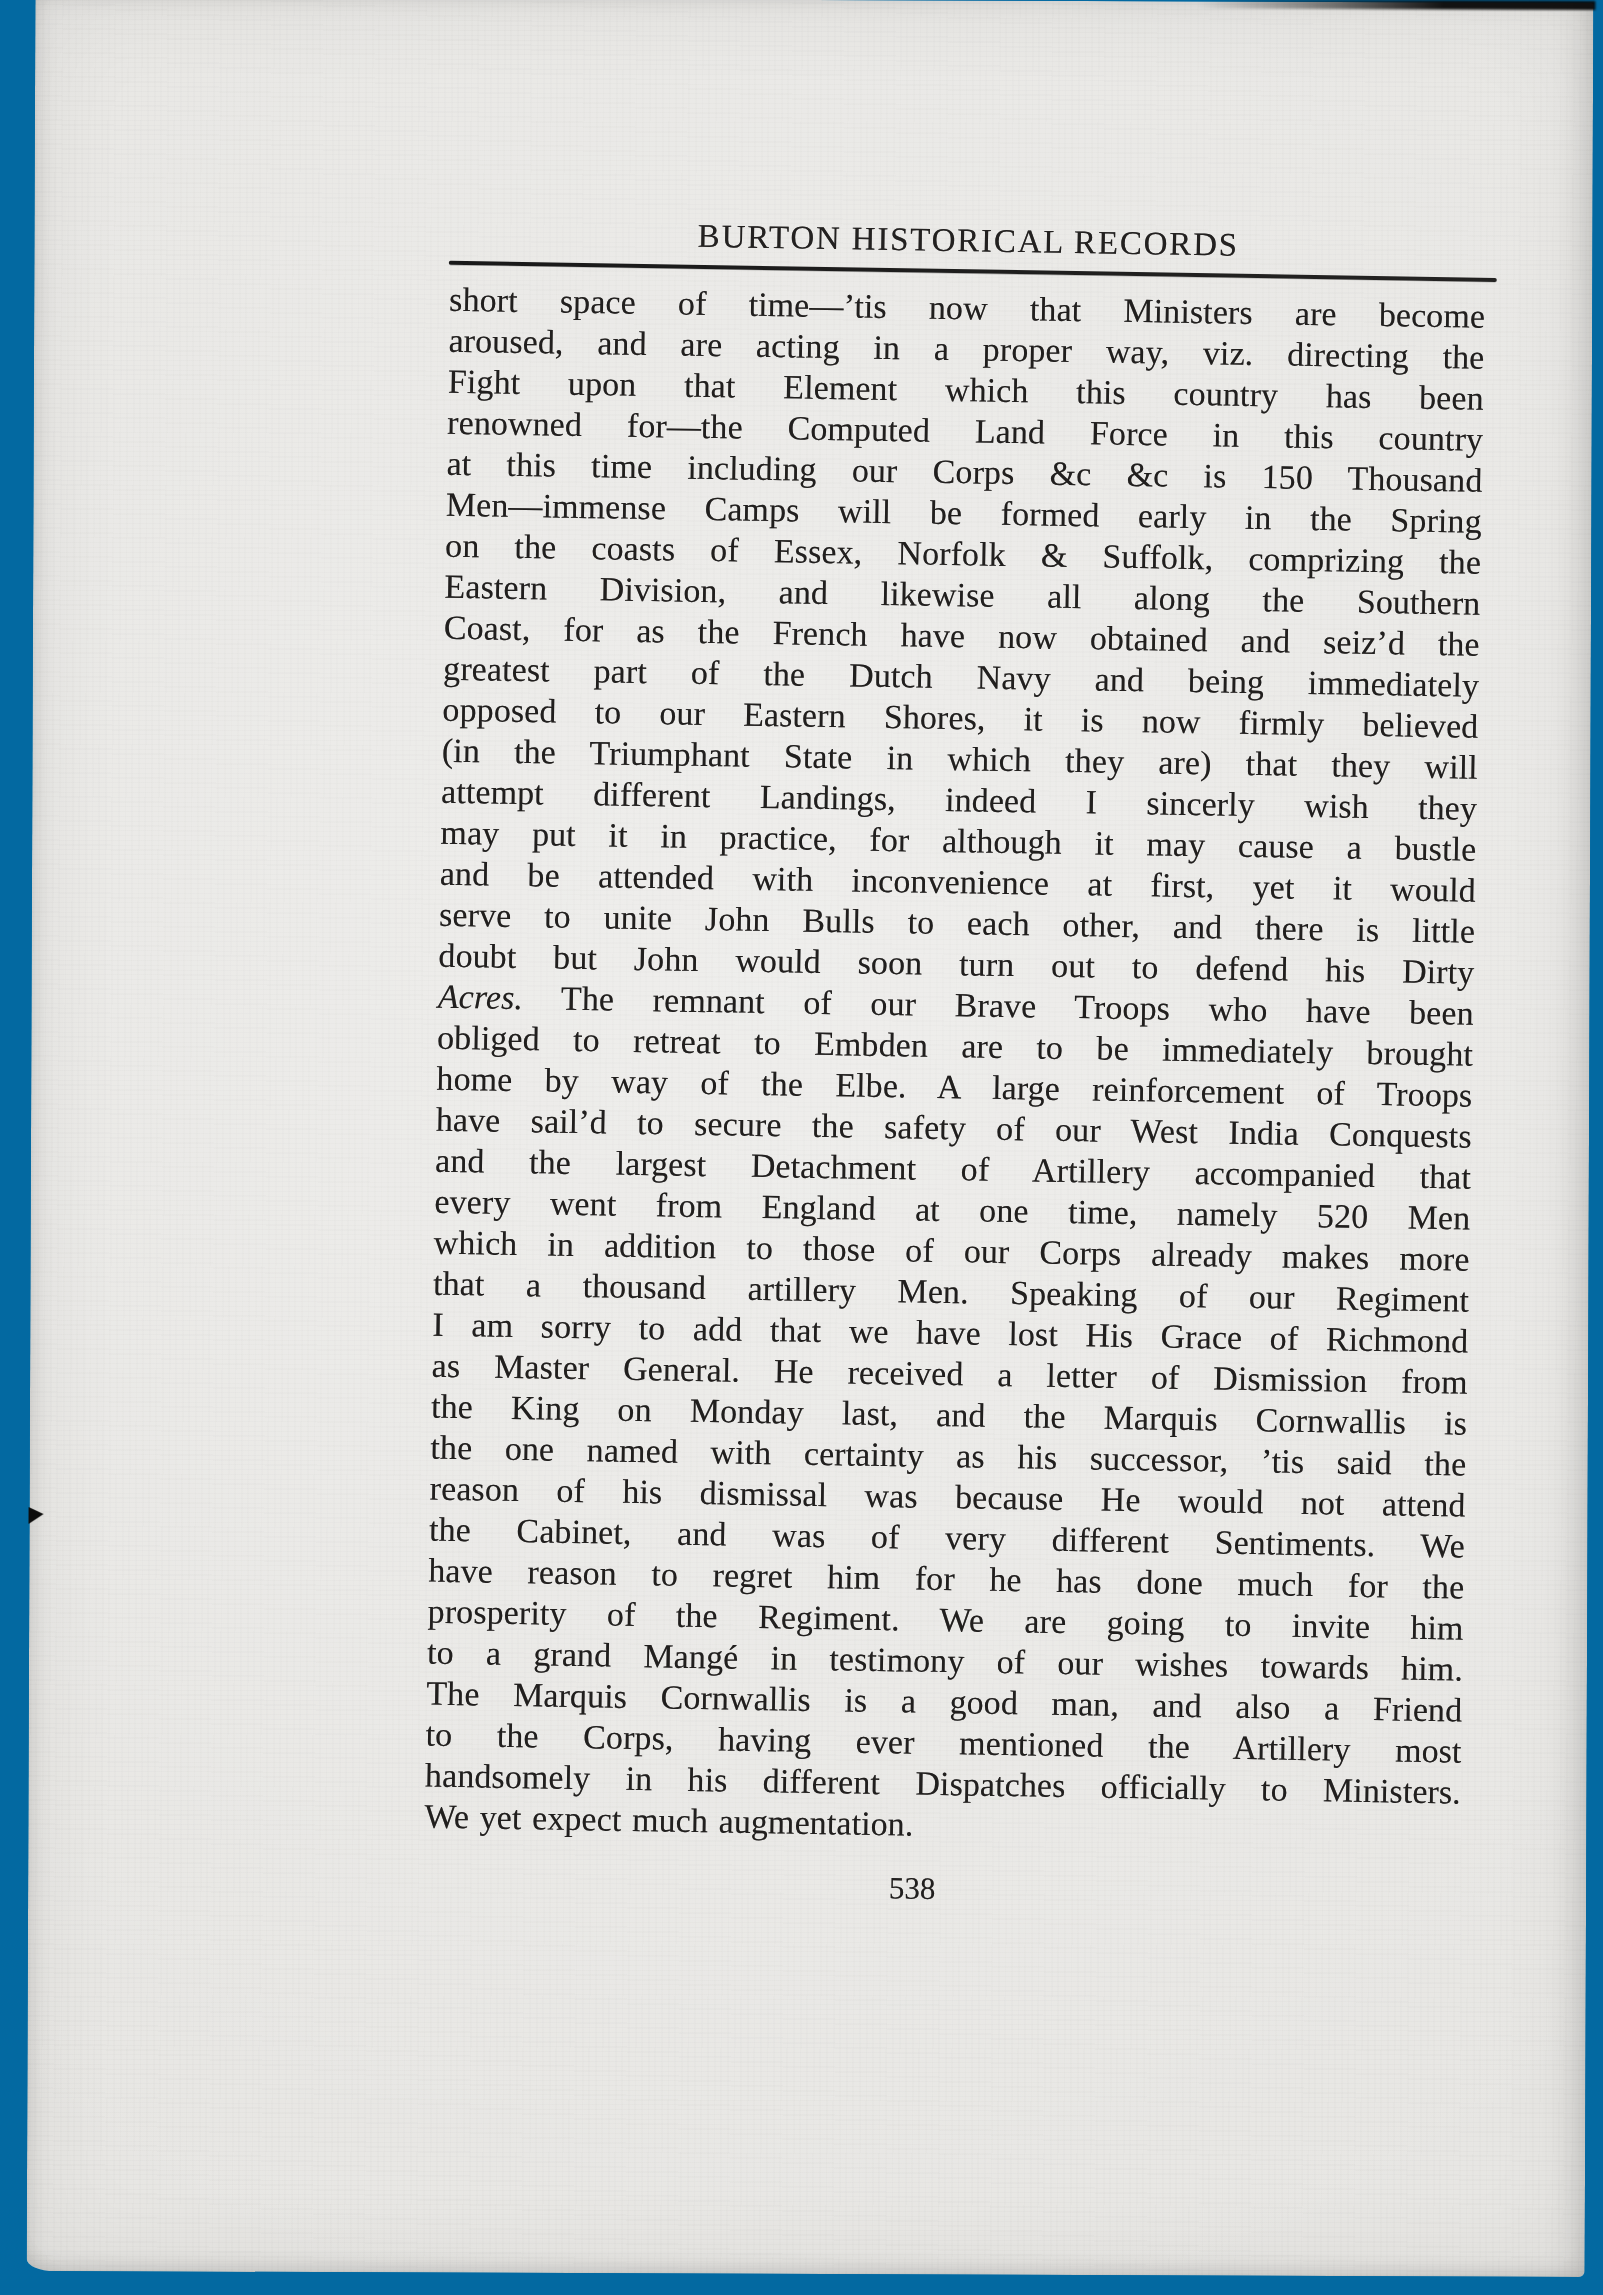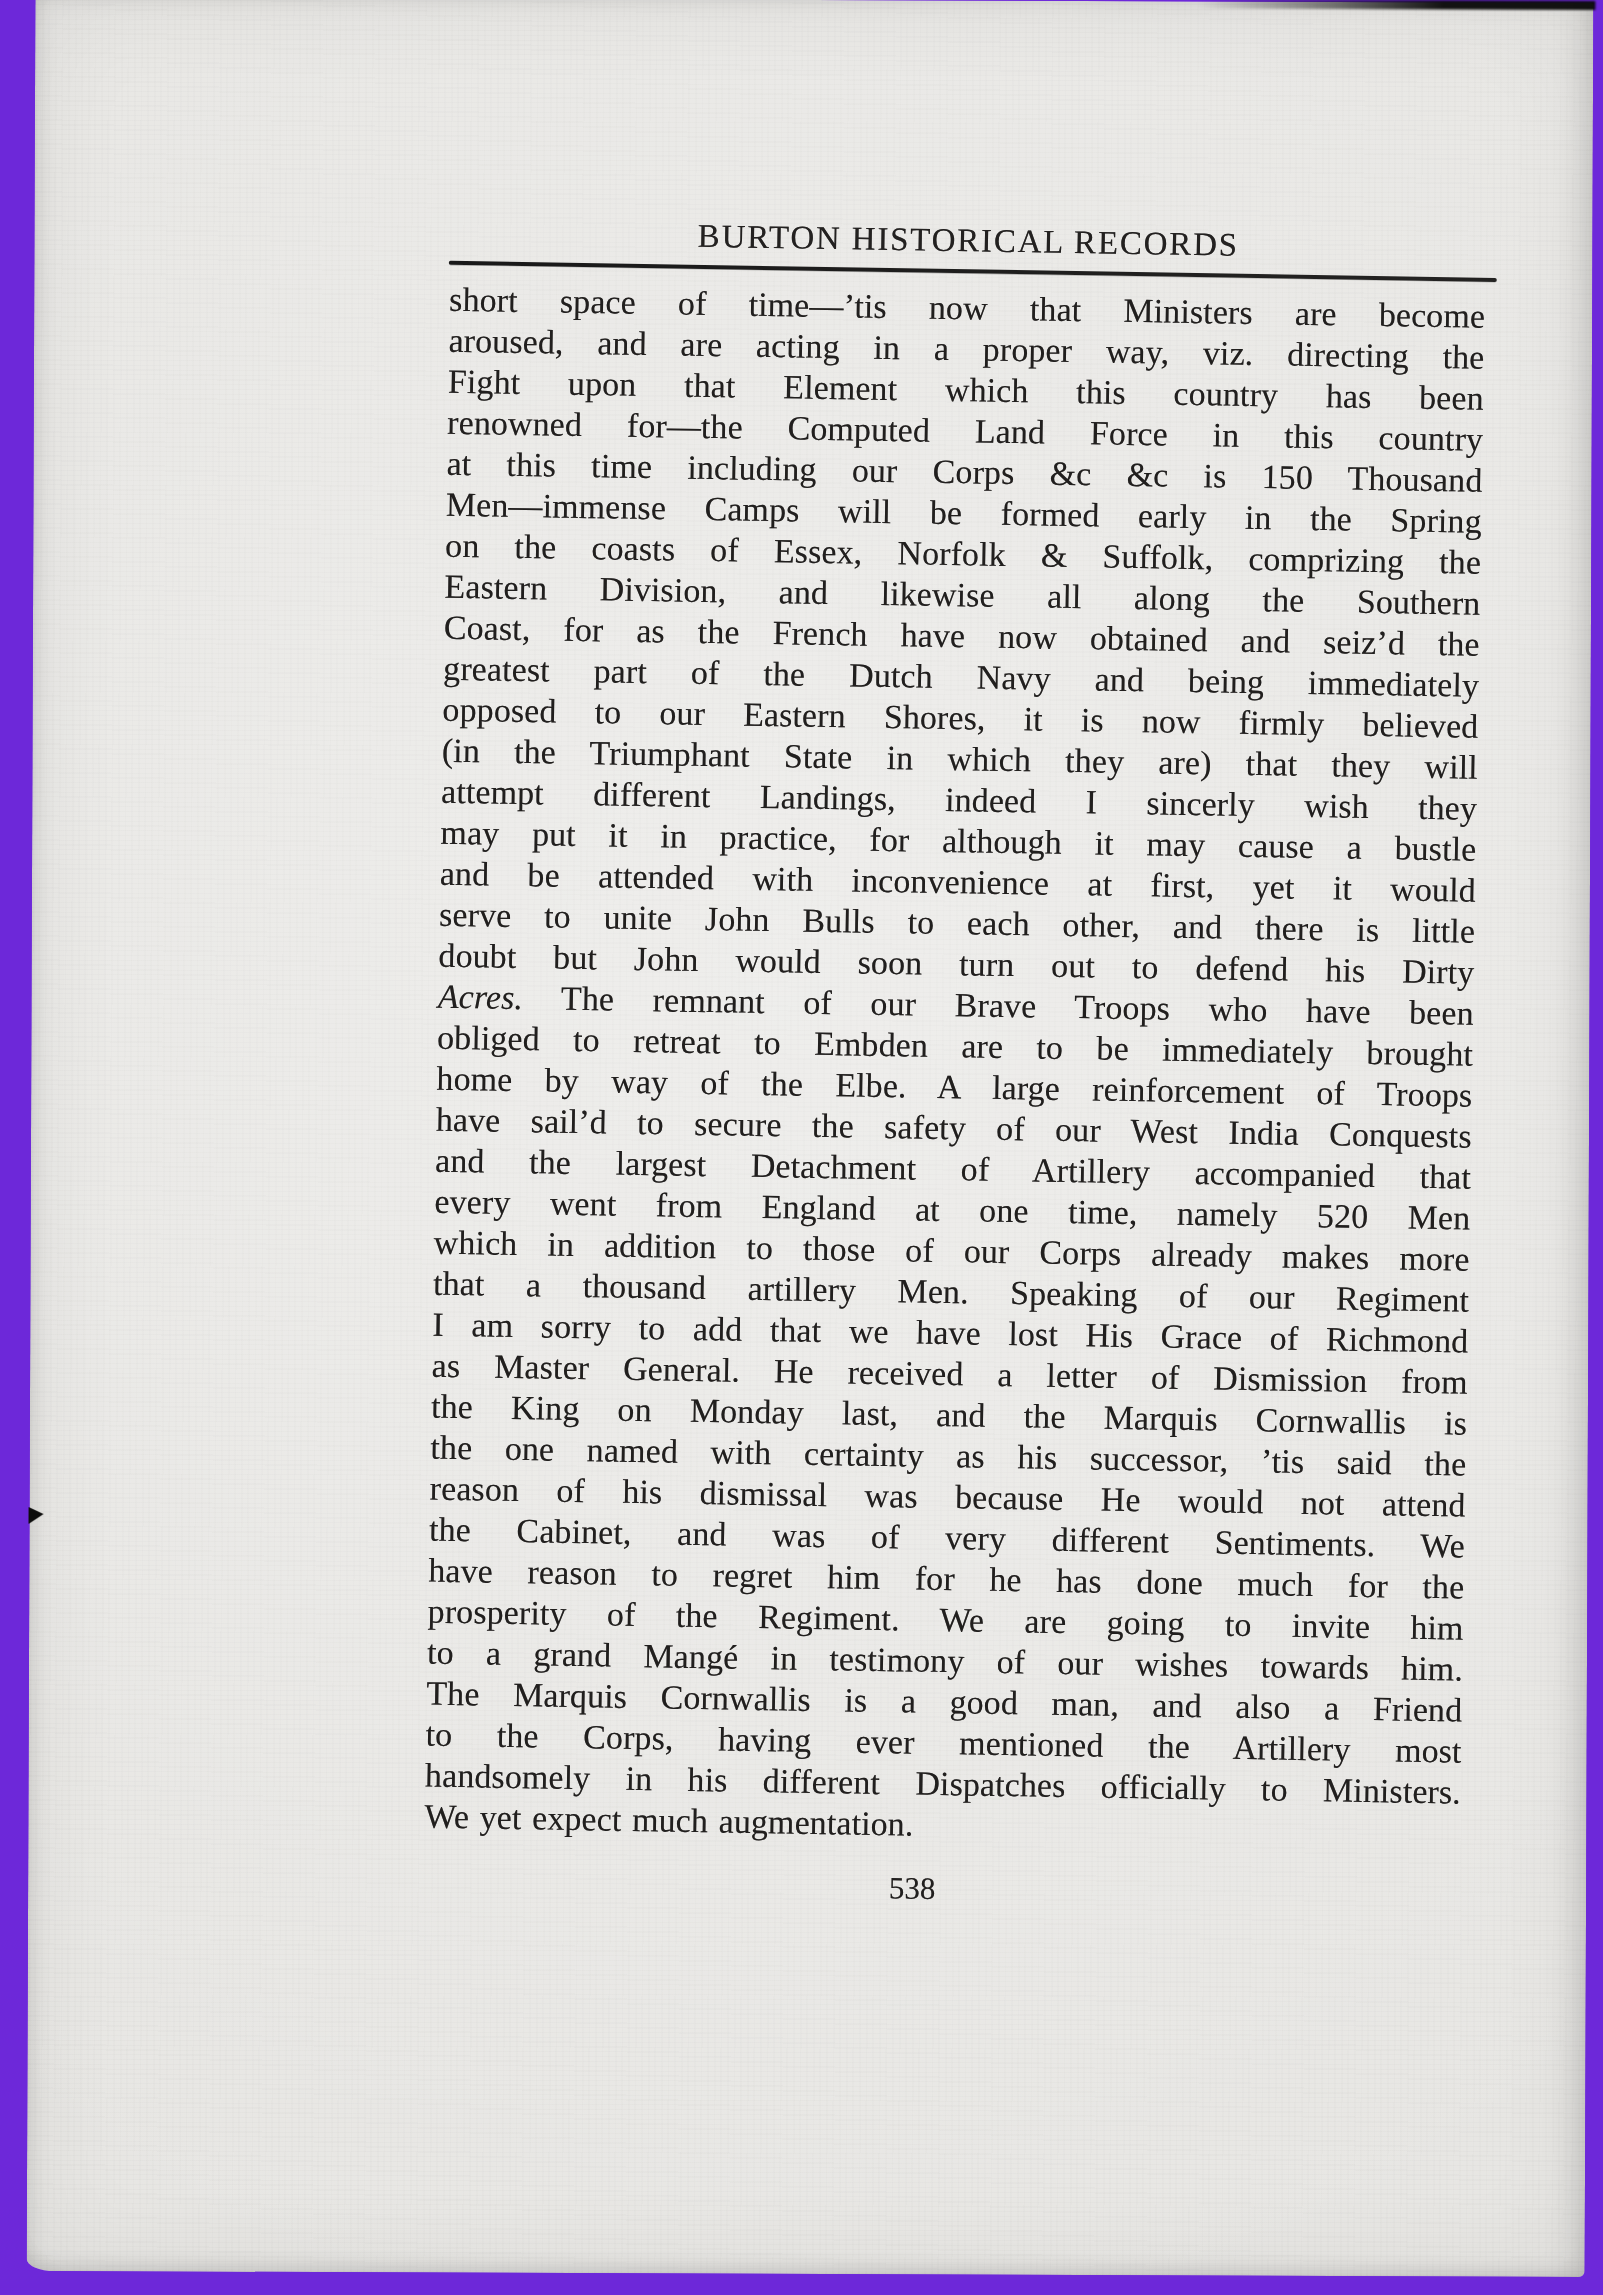--- a/index.html
+++ b/index.html
@@ -1,20 +1,20 @@
 <!DOCTYPE html>
 <html style="font-size:9.7px"><head>
 <meta charset="utf-8">
 <style>
   html, body { margin: 0; padding: 0; background: #000; }
   .scan-bg {
     position: relative;
     width: 1603px;
     height: 2295px;
-    background: #6d28d9;
+    background: #0369a1;
     overflow: hidden;
     font-family: "Liberation Serif", serif;
   }
   .paper {
     position: absolute;
     left: 31px;
     top: 0px;
     width: 1558px;
     height: 2274px;
     background:

